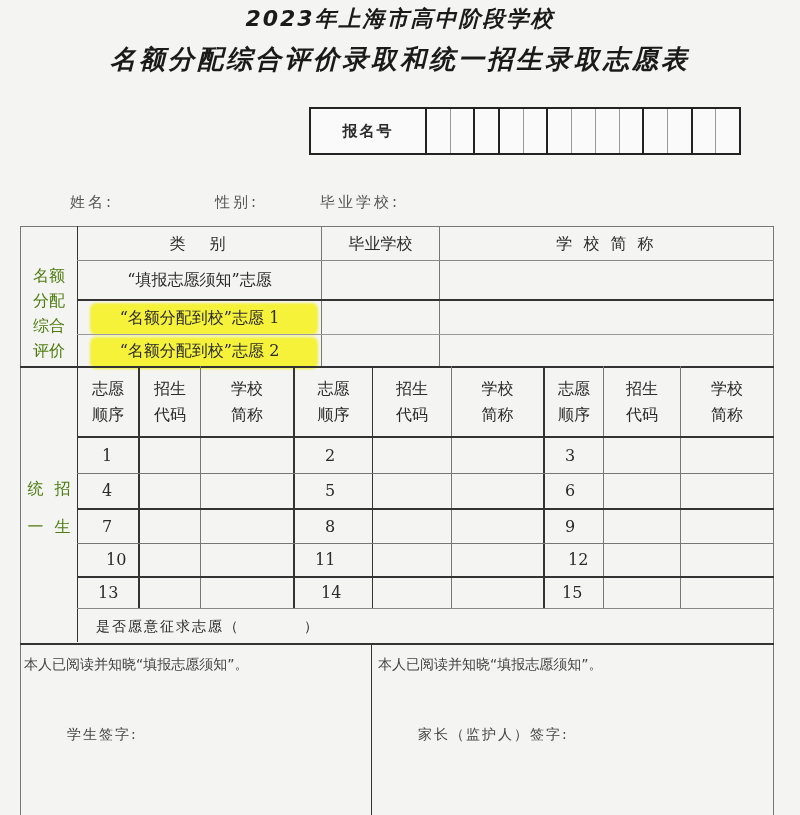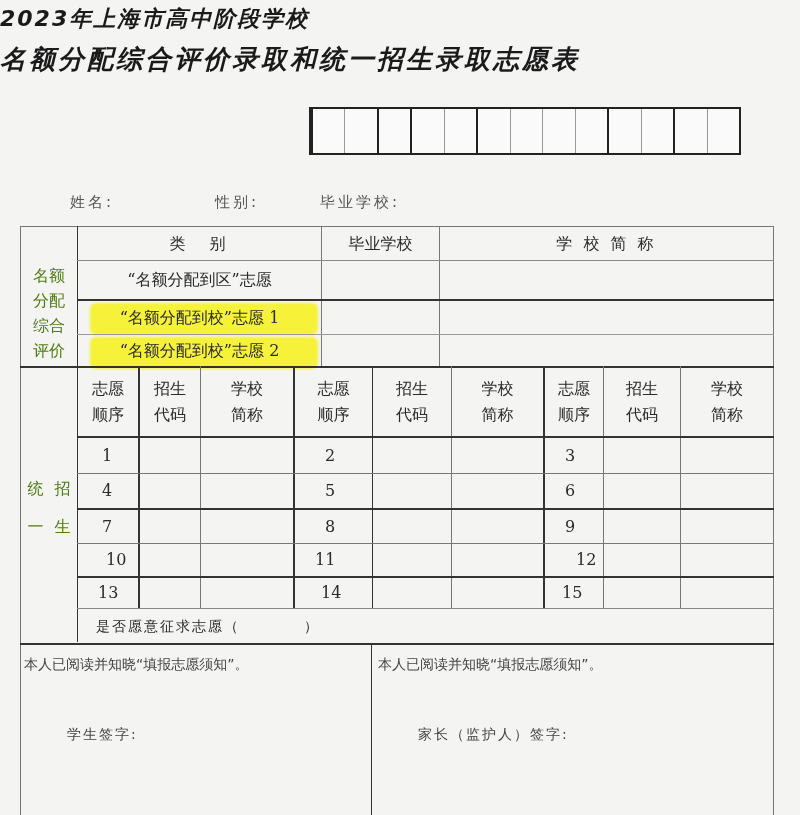--- a/index.html
+++ b/index.html
@@ -1,18 +1,18 @@
 <!DOCTYPE html>
 <html><head>
 <meta charset="utf-8">
 <style>
   html, body { margin: 0; padding: 0; background: #f4f4f2; }
   body { width: 800px; height: 815px; position: relative; overflow: hidden;
          font-family: "DejaVu Serif", "Liberation Serif", serif; color: #2a2a2a; }
-  .title { position: absolute; left: 0; width: 800px; 
+  .title { position: absolute; left: 0; width: 800px; text-align: center;
            font-family: "DejaVu Sans", sans-serif; font-style: italic; font-weight: bold;
            color: #1a1a1a; letter-spacing: 2px; }
   .t1 { top: 4px; font-size: 22px; }
   .t2 { top: 42px; font-size: 26px; letter-spacing: 3px; }
 
   .regno { position: absolute; left: 309px; top: 107px; width: 432px; height: 48px;
            border: 2px solid #222; display: flex; box-sizing: border-box; background:#fafafa; }
   .regno .lbl { width: 114px; display: flex; align-items: center; justify-content: center;
                 font-weight: bold; font-size: 15px; letter-spacing: 2px; }
   .regno .cell { flex: 1; border-left: 1px solid #999; }
@@ -27,20 +27,21 @@
   .side { font-family: "DejaVu Sans", sans-serif; font-size: 16px; color: #4d7c0f; line-height: 1.55; }
   .small { font-size: 14px; }
 </style>
 </head>
 <body>
 
 <div class="title t1">2023年上海市高中阶段学校</div>
 <div class="title t2">名额分配综合评价录取和统一招生录取志愿表</div>
 
 <div class="regno">
+  <div class="lbl">报名号</div>
   <div class="cell bold"></div>
   <div class="cell"></div>
   <div class="cell bold"></div>
   <div class="cell bold"></div>
   <div class="cell"></div>
   <div class="cell bold"></div>
   <div class="cell"></div>
   <div class="cell"></div>
   <div class="cell"></div>
   <div class="cell bold"></div>
@@ -96,21 +97,21 @@
   <span>名额</span>
   <span>分配</span>
   <span>综合</span>
   <span>评价</span>
 </div>
 
 <div class="txt" style="left:78px;top:227px;width:243px;height:33px;letter-spacing:4px;">类　别</div>
 <div class="txt" style="left:322px;top:227px;width:117px;height:33px;">毕业学校</div>
 <div class="txt" style="left:440px;top:227px;width:333px;height:33px;letter-spacing:3px;">学 校 简 称</div>
 
-<div class="txt" style="left:78px;top:261px;width:243px;height:38px;">“名额分配到区”志愿</div>
+<div class="txt" style="left:78px;top:261px;width:243px;height:38px;">“填报志愿须知”志愿</div>
 <div class="txt" style="left:322px;top:261px;width:117px;height:38px;"></div>
 <div class="txt" style="left:440px;top:261px;width:333px;height:38px;"></div>
 
 <div class="txt" style="left:78px;top:301px;width:243px;height:33px;">“名额分配到校”志愿 1</div>
 <div class="txt" style="left:322px;top:301px;width:117px;height:33px;"></div>
 <div class="txt" style="left:440px;top:301px;width:333px;height:33px;"></div>
 
 <div class="txt" style="left:78px;top:335px;width:243px;height:31px;">“名额分配到校”志愿 2</div>
 <div class="txt" style="left:322px;top:335px;width:117px;height:31px;"></div>
 <div class="txt" style="left:440px;top:335px;width:333px;height:31px;"></div>
@@ -164,21 +165,21 @@
 <div class="txt" style="left:80px;top:474px;width:40px;height:34px;justify-content:flex-start;padding-left:22px;">4</div>
 <div class="txt" style="left:295px;top:474px;width:77px;height:34px;justify-content:flex-start;padding-left:30px;box-sizing:border-box;">5</div>
 <div class="txt" style="left:545px;top:474px;width:58px;height:34px;justify-content:flex-start;padding-left:20px;box-sizing:border-box;">6</div>
 
 <div class="txt" style="left:80px;top:510px;width:40px;height:33px;justify-content:flex-start;padding-left:22px;">7</div>
 <div class="txt" style="left:295px;top:510px;width:77px;height:33px;justify-content:flex-start;padding-left:30px;box-sizing:border-box;">8</div>
 <div class="txt" style="left:545px;top:510px;width:58px;height:33px;justify-content:flex-start;padding-left:20px;box-sizing:border-box;">9</div>
 
 <div class="txt" style="left:88px;top:544px;width:40px;height:32px;justify-content:flex-start;padding-left:18px;">10</div>
 <div class="txt" style="left:295px;top:544px;width:77px;height:32px;justify-content:flex-start;padding-left:20px;box-sizing:border-box;">11</div>
-<div class="txt" style="left:545px;top:544px;width:58px;height:32px;justify-content:flex-start;padding-left:31px;box-sizing:border-box;">12</div>
+<div class="txt" style="left:545px;top:544px;width:58px;height:32px;justify-content:flex-start;padding-left:23px;box-sizing:border-box;">12</div>
 
 <div class="txt" style="left:80px;top:578px;width:40px;height:30px;justify-content:flex-start;padding-left:18px;">13</div>
 <div class="txt" style="left:295px;top:578px;width:77px;height:30px;justify-content:flex-start;padding-left:26px;box-sizing:border-box;">14</div>
 <div class="txt" style="left:545px;top:578px;width:58px;height:30px;justify-content:flex-start;padding-left:17px;box-sizing:border-box;">15</div>
 
 <div class="txt small" style="left:96px;top:610px;width:400px;height:33px;justify-content:flex-start;letter-spacing:2px;">是否愿意征求志愿（　　　　）</div>
 
 <div class="txt small" style="left:24px;top:652px;width:345px;height:24px;justify-content:flex-start;font-family:'DejaVu Sans',sans-serif;font-size:14px;color:#444;">本人已阅读并知晓“填报志愿须知”。</div>
 <div class="txt small" style="left:56px;top:722px;width:200px;height:24px;justify-content:flex-start;font-family:'DejaVu Sans',sans-serif;color:#444;letter-spacing:2px;margin-left:11px;">学生签字:</div>
 <div style="position:absolute;left:22px;top:680px;width:348px;height:134px;"></div>

